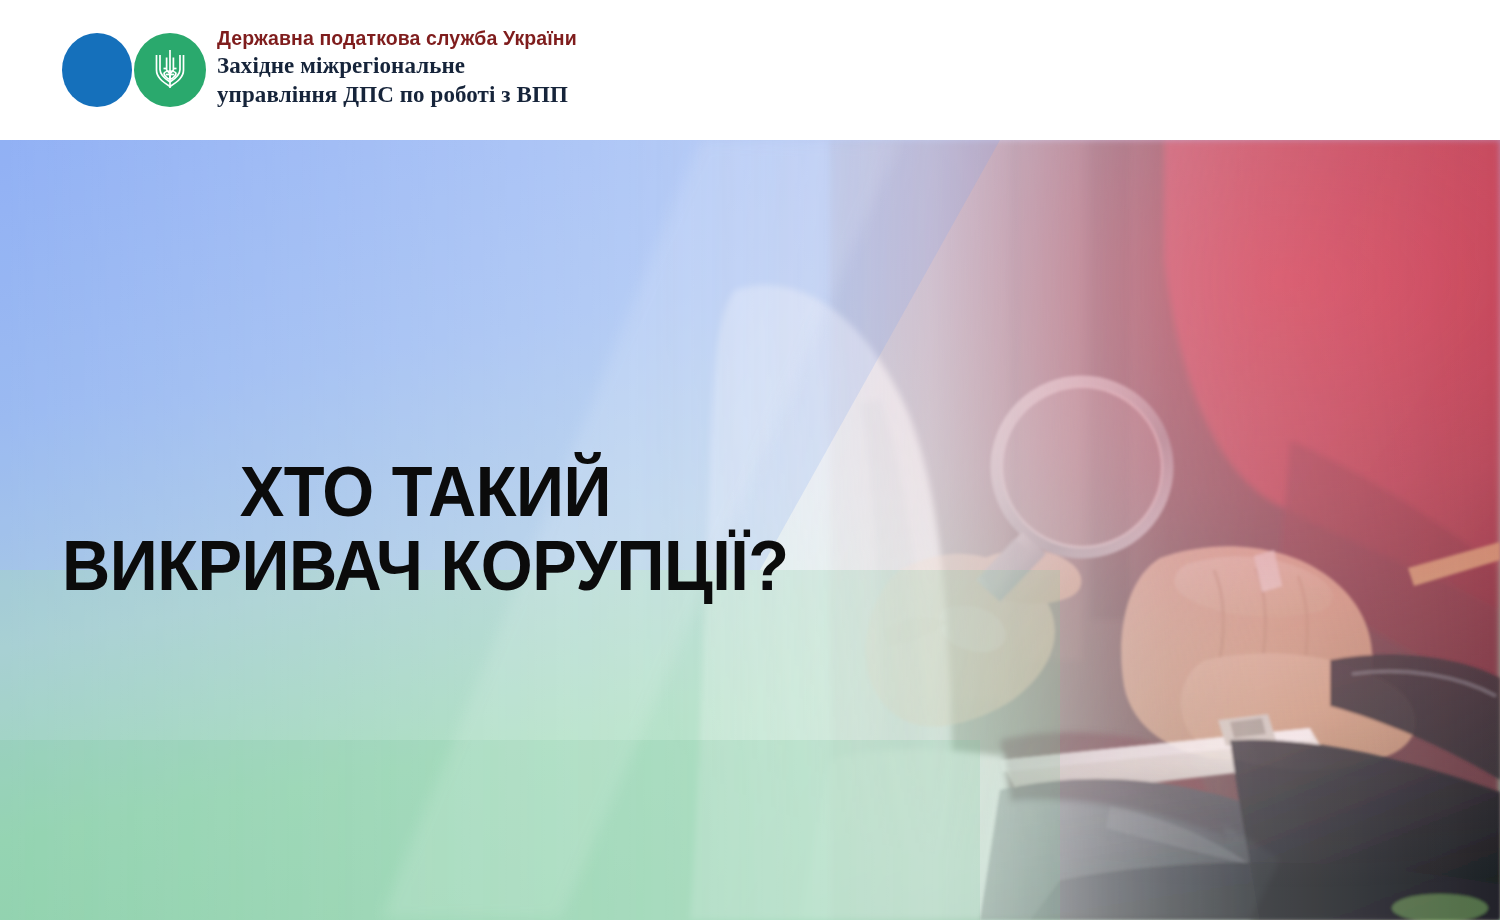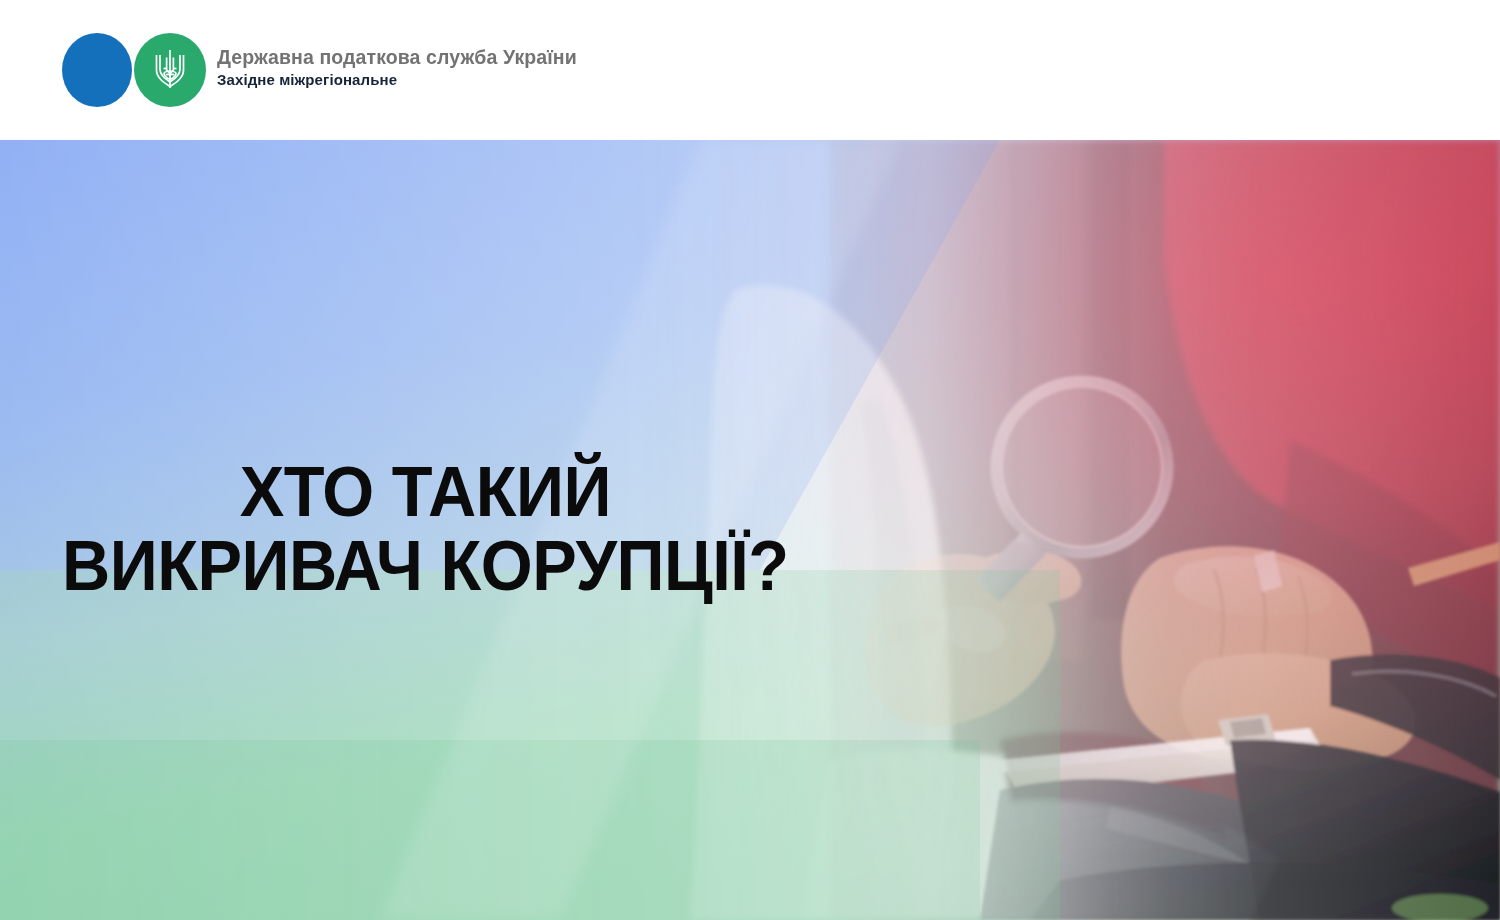--- a/index.html
+++ b/index.html
@@ -43,30 +43,31 @@
   .trident-wrap { width:34px; height:44px; display:block; }
 
   .org-text {
     margin-left:10px;
     display:flex; flex-direction:column;
     justify-content:center;
     padding-bottom:2px;
   }
   .org-line-main {
     font-size:19.5px; font-weight:bold;
-    color:#737373; letter-spacing:0.1px;
+    color:#7f1d1d; letter-spacing:0.1px;
     line-height:1.0;
     white-space:nowrap;
     margin-bottom:4px;
   }
   .org-line-sub {
-    font-size:15px; font-weight:bold;
+    font-size:23px; font-weight:bold;
     color:#16243a; letter-spacing:0.1px;
     line-height:1.25;
     white-space:nowrap;
+    font-family:Liberation Serif, serif;
   }
 
   
   .stage {
     position:absolute; left:0; top:140px;
     width:1500px; height:780px;
     overflow:hidden;
     background:#b9cdf5;
   }
   .stage svg { display:block; width:1500px; height:780px; }
@@ -362,16 +363,17 @@
             <path d="M17 22.8 L17 31.5"></path>
             <path d="M12.8 26.5 L21.2 26.5"></path>
           </g>
         </svg>
       </div>
     </div>
 
     <div class="org-text">
       <div class="org-line-main">Державна податкова служба України</div>
       <div class="org-line-sub">Західне міжрегіональне</div>
+      <div class="org-line-sub">управління ДПС по роботі з ВПП</div>
     </div>
   </div>
 
 </div>
 
 </body></html>

